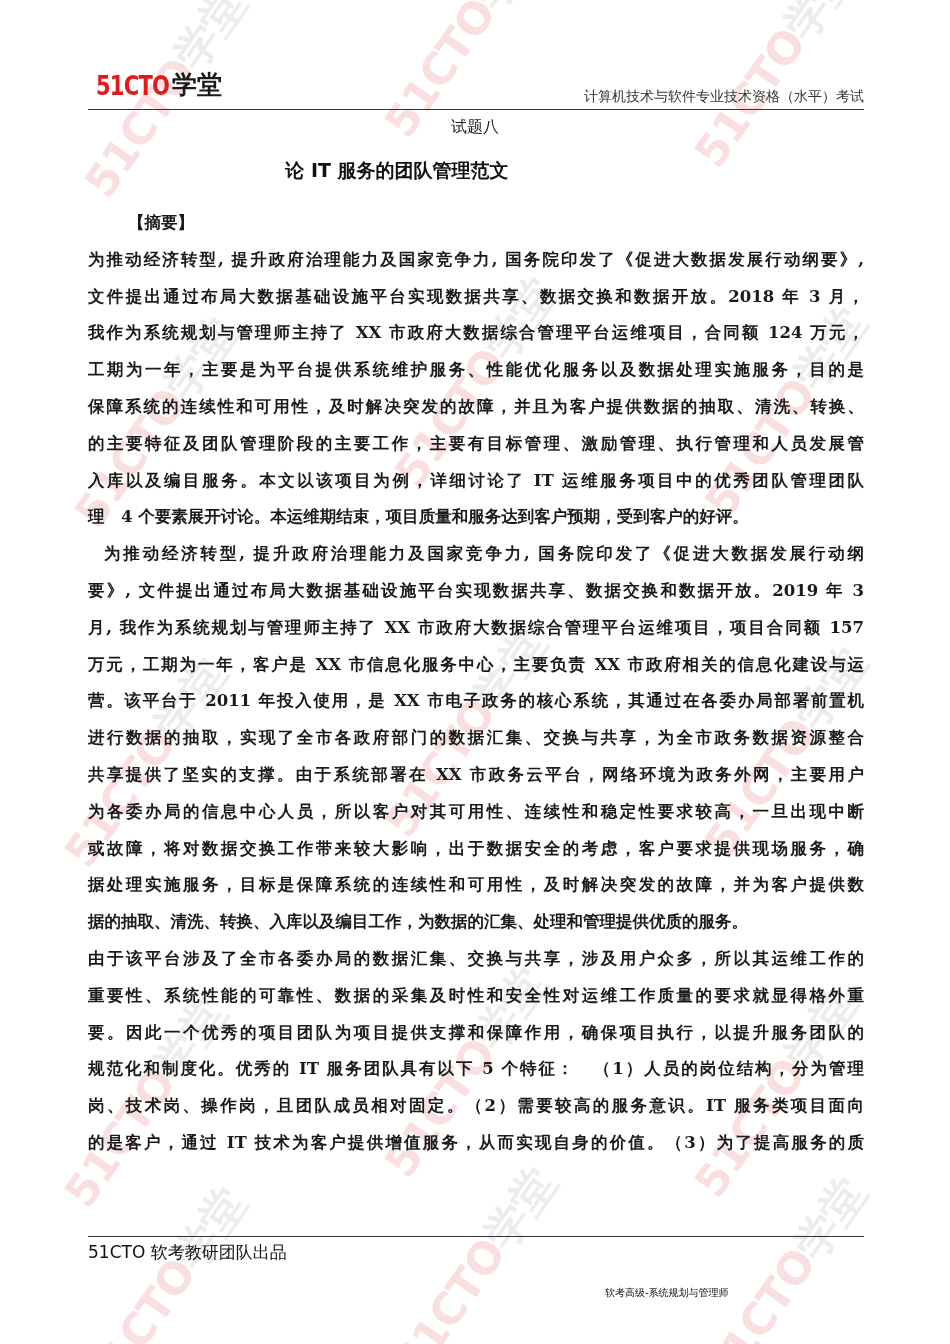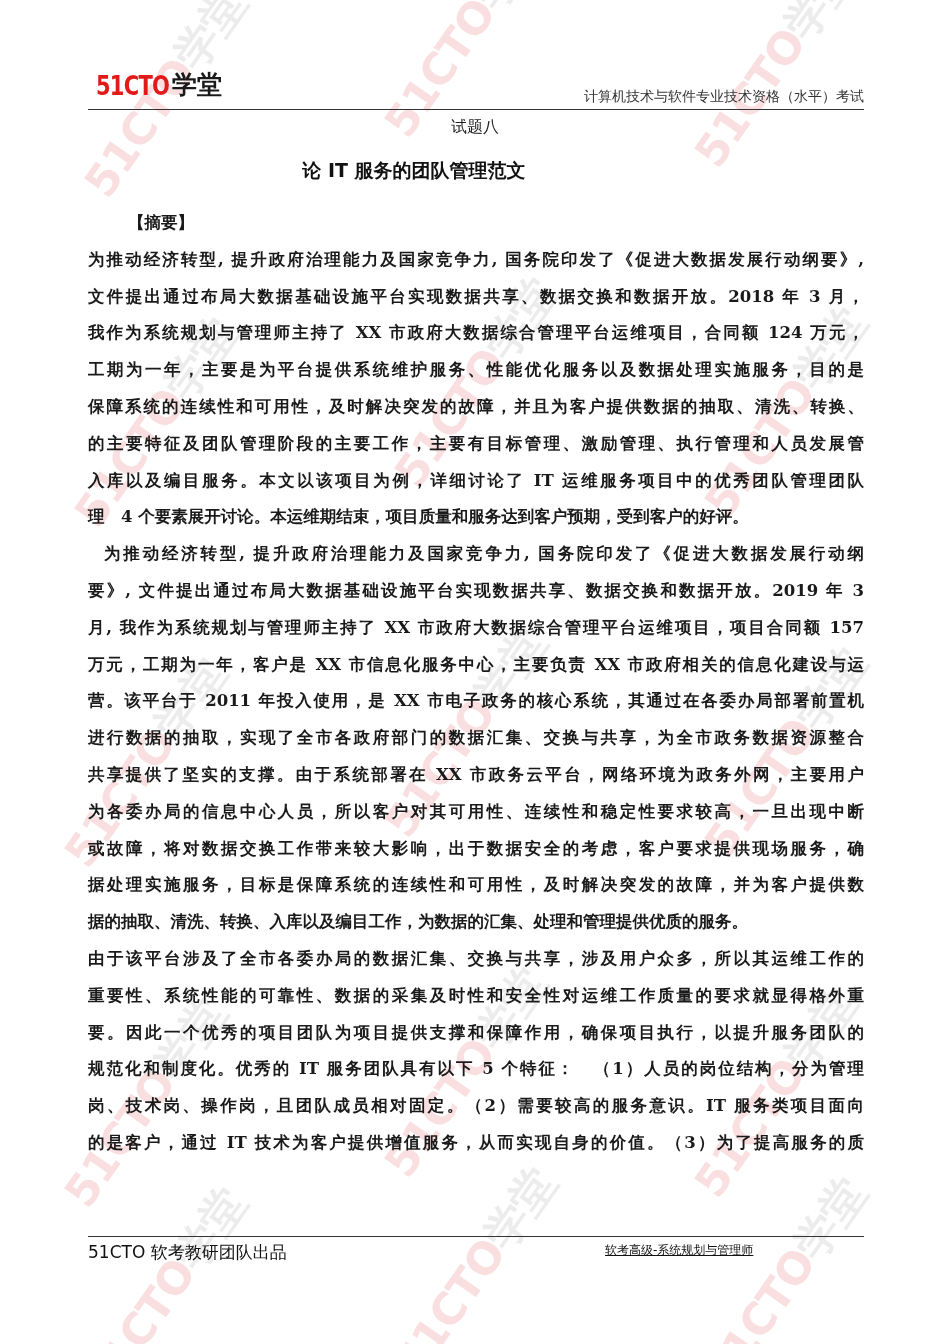--- a/index.html
+++ b/index.html
@@ -8,29 +8,29 @@
   .wm { position:absolute; transform:rotate(-55deg); transform-origin:left bottom; white-space:nowrap; font-family:"DejaVu Sans","Liberation Sans",sans-serif; font-weight:bold; font-size:44px; letter-spacing:-1px; opacity:0.13; }
   .wm .n { color:#e0101a; }
   .wm .c { color:#777777; }
   .header { position:absolute; left:88px; top:66px; width:776px; height:40px; z-index:1; }
   .logo { position:absolute; left:8px; top:2px; display:flex; align-items:flex-end; }
   .logo .num { font-family:"DejaVu Sans","Liberation Sans",sans-serif; font-weight:bold; font-size:27px; color:#e41a1a; transform:scaleX(0.78); transform-origin:left bottom; display:inline-block; letter-spacing:-1px; width:78px; }
   .logo .cn { font-family:"DejaVu Sans","Liberation Sans",sans-serif; font-weight:bold; font-size:25px; color:#1a1a1a; margin-left:-2px; }
   .header-right { position:absolute; right:0; top:22px; font-family:"DejaVu Sans","Liberation Sans",sans-serif; font-size:14px; color:#333; }
   .header-rule { position:absolute; left:88px; top:109px; width:776px; height:1px; background:#333; z-index:1; }
   .subtitle { position:absolute; left:0; width:950px; top:117px; text-align:center; font-size:16px; color:#222; z-index:1; }
-  .title { position:absolute; left:0; width:794px; top:158px; text-align:center; font-family:"DejaVu Sans","Liberation Sans",sans-serif; font-weight:bold; font-size:19px; color:#111; z-index:1;padding-left:17px; }
+  .title { position:absolute; left:0; width:794px; top:158px; text-align:center; font-family:"DejaVu Sans","Liberation Sans",sans-serif; font-weight:bold; font-size:19px; color:#111; z-index:1; }
   .content { position:absolute; left:88px; top:205px; width:776px; z-index:1; }
   .line { height:36.8px; line-height:36.8px; font-size:16.5px; white-space:nowrap; text-align:justify; text-align-last:justify;font-weight:bold; }
   .line.last { text-align-last:left; }
   .abstract-label { padding-left:40px; text-align-last:left; }
   .indent { padding-left:16px; }
   .footer-rule { position:absolute; left:88px; top:1236px; width:776px; height:1px; background:#333; z-index:1; }
   .footer-left { position:absolute; left:88px; top:1241px; font-family:"DejaVu Sans","Liberation Sans",sans-serif; font-size:17px; color:#111; z-index:1; }
-  .footer-right { position:absolute; left:605px; top:1242px; font-family:"DejaVu Sans","Liberation Sans",sans-serif; font-size:12px; color:#111; z-index:1;text-decoration:underline; }
+  .footer-right { position:absolute; left:605px; top:1286px; font-family:"DejaVu Sans","Liberation Sans",sans-serif; font-size:10px; color:#111; z-index:1; }
 </style>
 </head>
 <body>
 
 <div class="watermark-layer">
   <div class="wm" style="left:120px;top:150px;"><span class="n">51CTO</span><span class="c">学堂</span></div>
   <div class="wm" style="left:420px;top:90px;"><span class="n">51CTO</span><span class="c">学堂</span></div>
   <div class="wm" style="left:730px;top:120px;"><span class="n">51CTO</span><span class="c">学堂</span></div>
   <div class="wm" style="left:110px;top:480px;"><span class="n">51CTO</span><span class="c">学堂</span></div>
   <div class="wm" style="left:430px;top:440px;"><span class="n">51CTO</span><span class="c">学堂</span></div>

